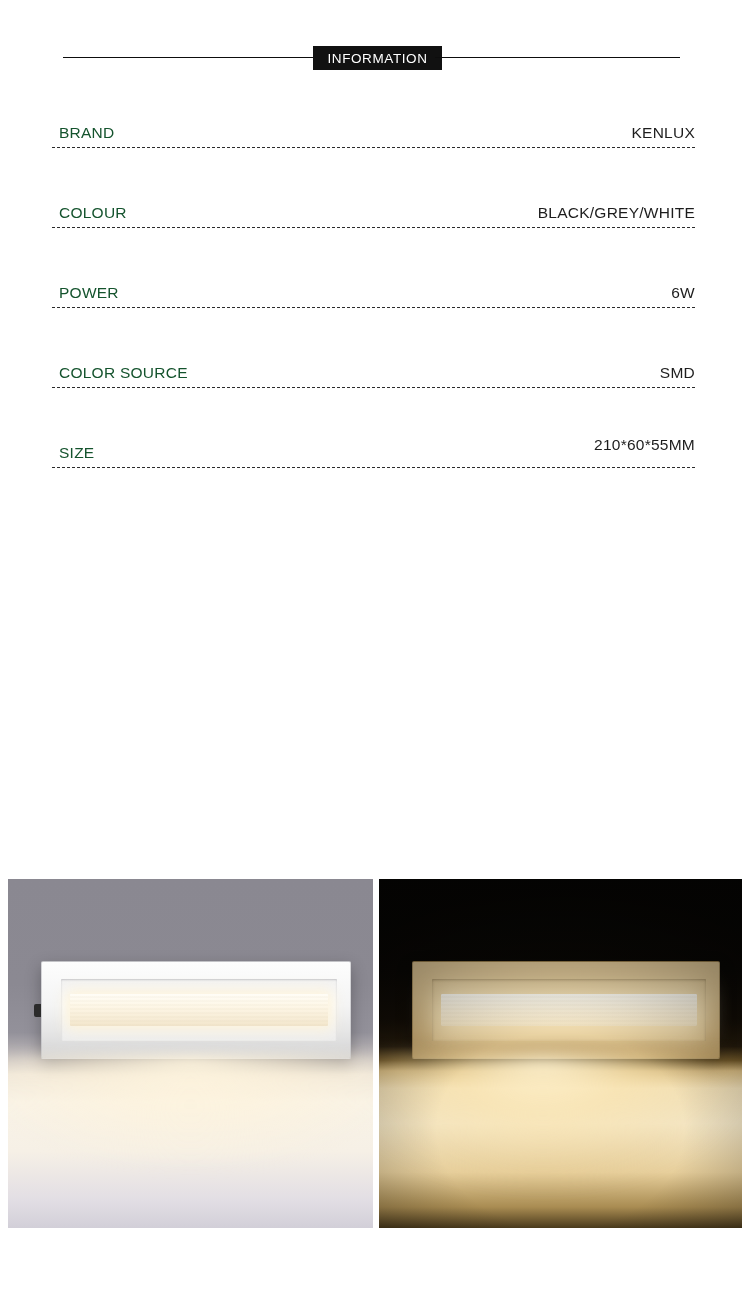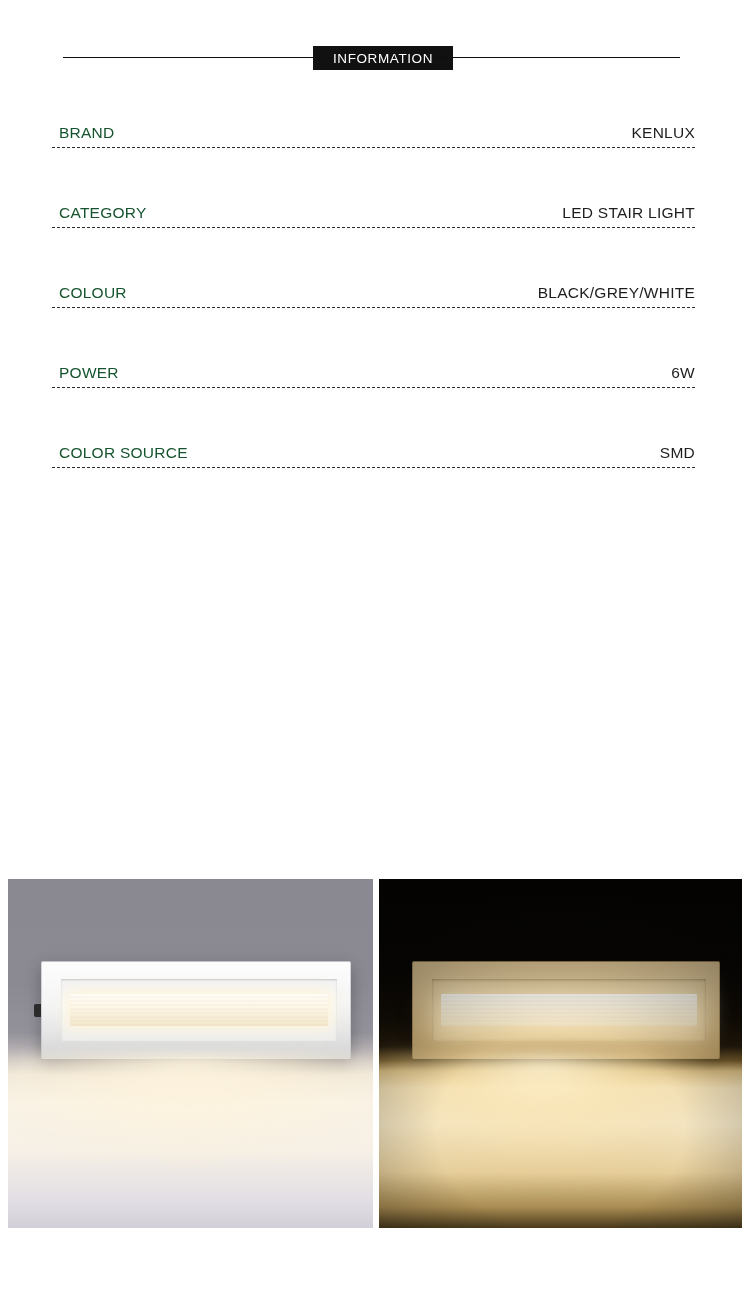--- a/index.html
+++ b/index.html
@@ -31,21 +31,21 @@
     height: 1px;
     background: #0d0d0d;
   }
   .rule-left  { left: 63px;  width: 252px; }
   .rule-right { left: 435px; width: 245px; }
 
   .info-badge {
     position: absolute;
     left: 313px;
     top: 46px;
-    width: 140px;
+    width: 129px;
     height: 24px;
     background: #111111;
     color: #ffffff;
     font-size: 13.5px;
     letter-spacing: 0.6px;
     display: flex;
     align-items: center;
     justify-content: center;
     font-weight: 400;
   }
@@ -280,27 +280,20 @@
 <div class="spec-table">
 
   <div class="spec-row">
     <div class="spec-inner">
       <div class="spec-label">BRAND</div>
       <div class="spec-value">KENLUX</div>
       <div class="spec-divider"></div>
     </div>
   </div>
 
-  <div class="spec-row">
-    <div class="spec-inner">
-      <div class="spec-label">CATEGORY</div>
-      <div class="spec-value">LED STAIR LIGHT</div>
-      <div class="spec-divider"></div>
-    </div>
-  </div>
 
   <div class="spec-row">
     <div class="spec-inner">
       <div class="spec-label">COLOUR</div>
       <div class="spec-value">BLACK/GREY/WHITE</div>
       <div class="spec-divider"></div>
     </div>
   </div>
 
   <div class="spec-row">
@@ -315,20 +308,27 @@
 
   <div class="spec-row">
     <div class="spec-inner">
       <div class="spec-label">COLOR SOURCE</div>
       <div class="spec-value">SMD</div>
       <div class="spec-divider"></div>
     </div>
   </div>
 
 
+  <div class="spec-row raised-value">
+    <div class="spec-inner">
+      <div class="spec-label">SIZE</div>
+      <div class="spec-value">210*60*55MM</div>
+      <div class="spec-divider"></div>
+    </div>
+  </div>
 
 </div>
 
 <div class="gallery">
 
   <div class="photo photo-left">
     <div class="scene-light">
       <div class="fixture fixture-light">
         <div class="cable"></div>
         <div class="bezel"></div>

